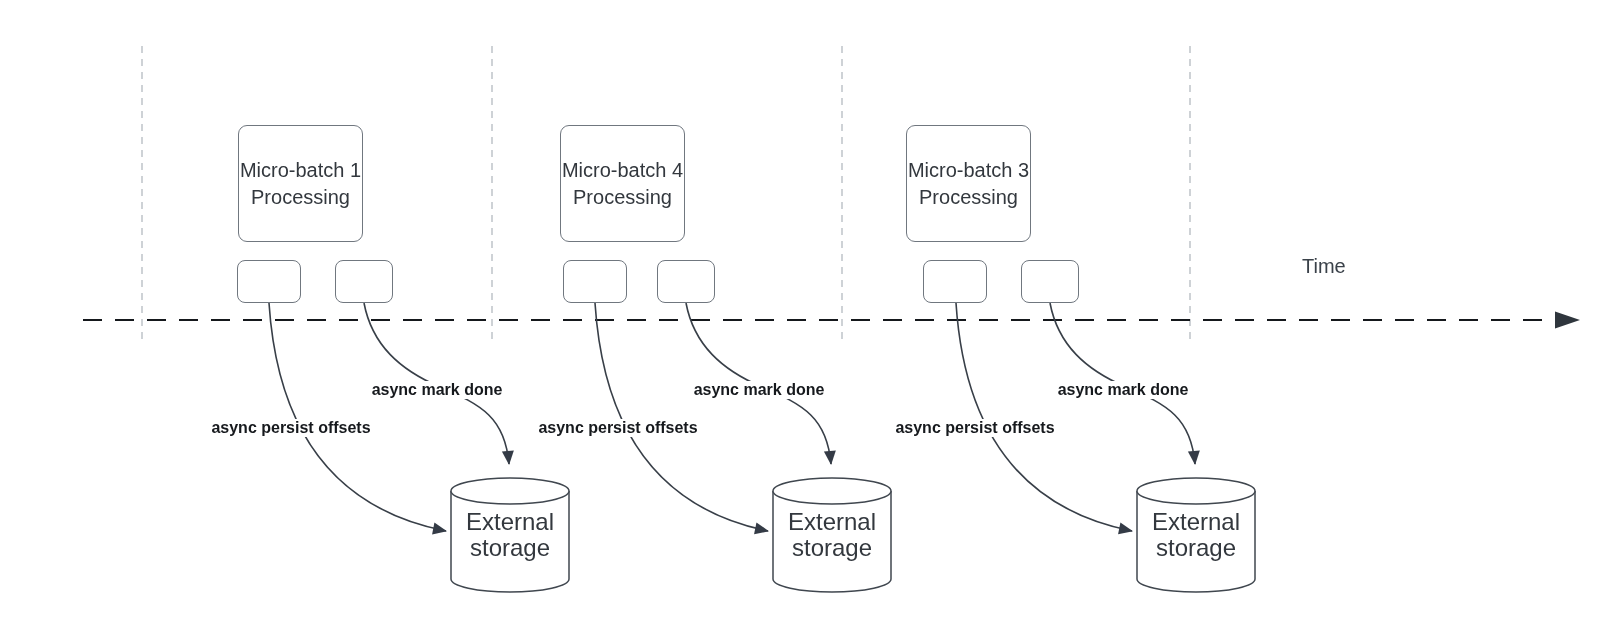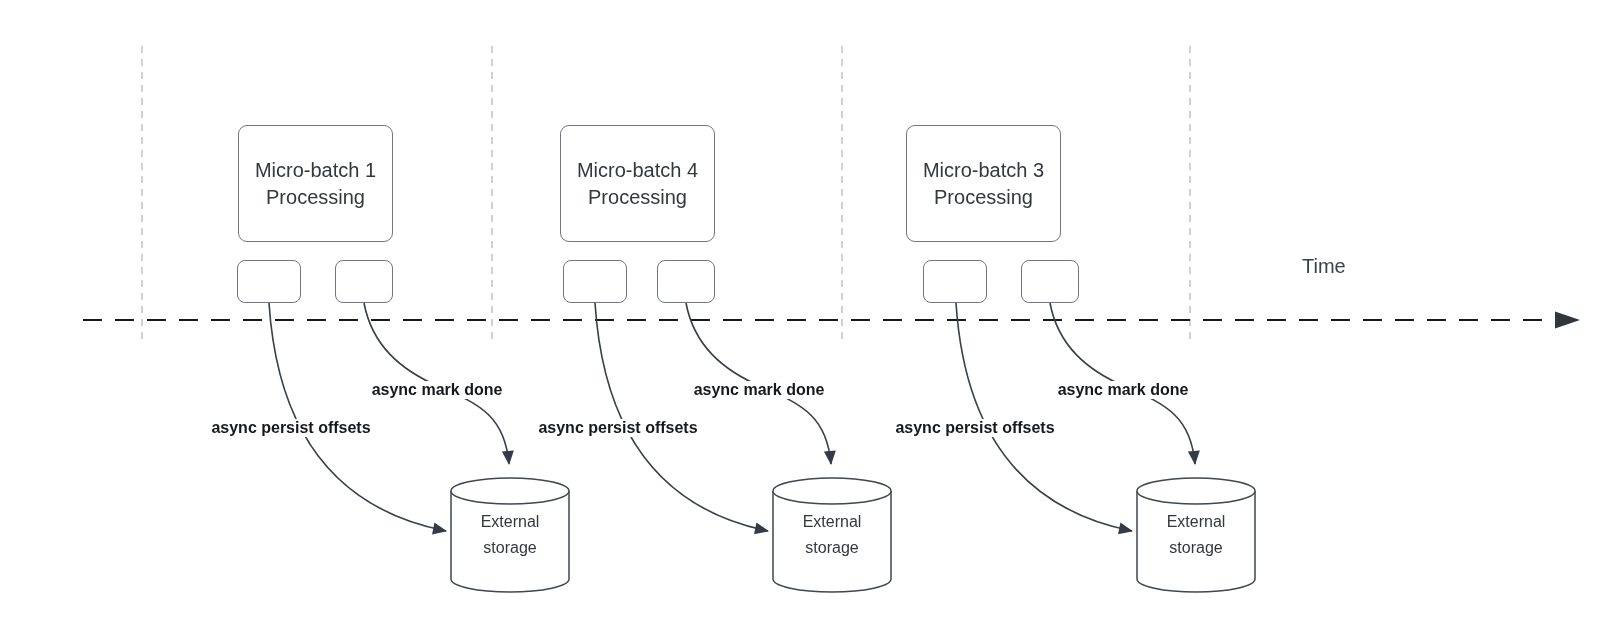--- a/index.html
+++ b/index.html
@@ -18,21 +18,21 @@
   svg.layer {
     position: absolute;
     left: 0;
     top: 0;
     width: 1600px;
     height: 642px;
   }
   .box {
     position: absolute;
     top: 125px;
-    width: 155px;
+    width: 125px;
     height: 117px;
     background: #ffffff;
     border: 1px solid #70777f;
     border-radius: 9px;
     display: flex;
     align-items: center;
     justify-content: center;
     text-align: center;
     font-size: 20px;
     line-height: 27px;
@@ -58,21 +58,21 @@
     color: #16191d;
     background: #ffffff;
     padding: 0 3px;
     white-space: nowrap;
   }
   .cyl-label {
     position: absolute;
     top: 509px;
     width: 118px;
     text-align: center;
-    font-size: 16px;
+    font-size: 24px;
     line-height: 26px;
     color: #33383e;
   }
   .time-label {
     position: absolute;
     left: 1302px;
     top: 255px;
     font-size: 20px;
     color: #3a4149;
   }

